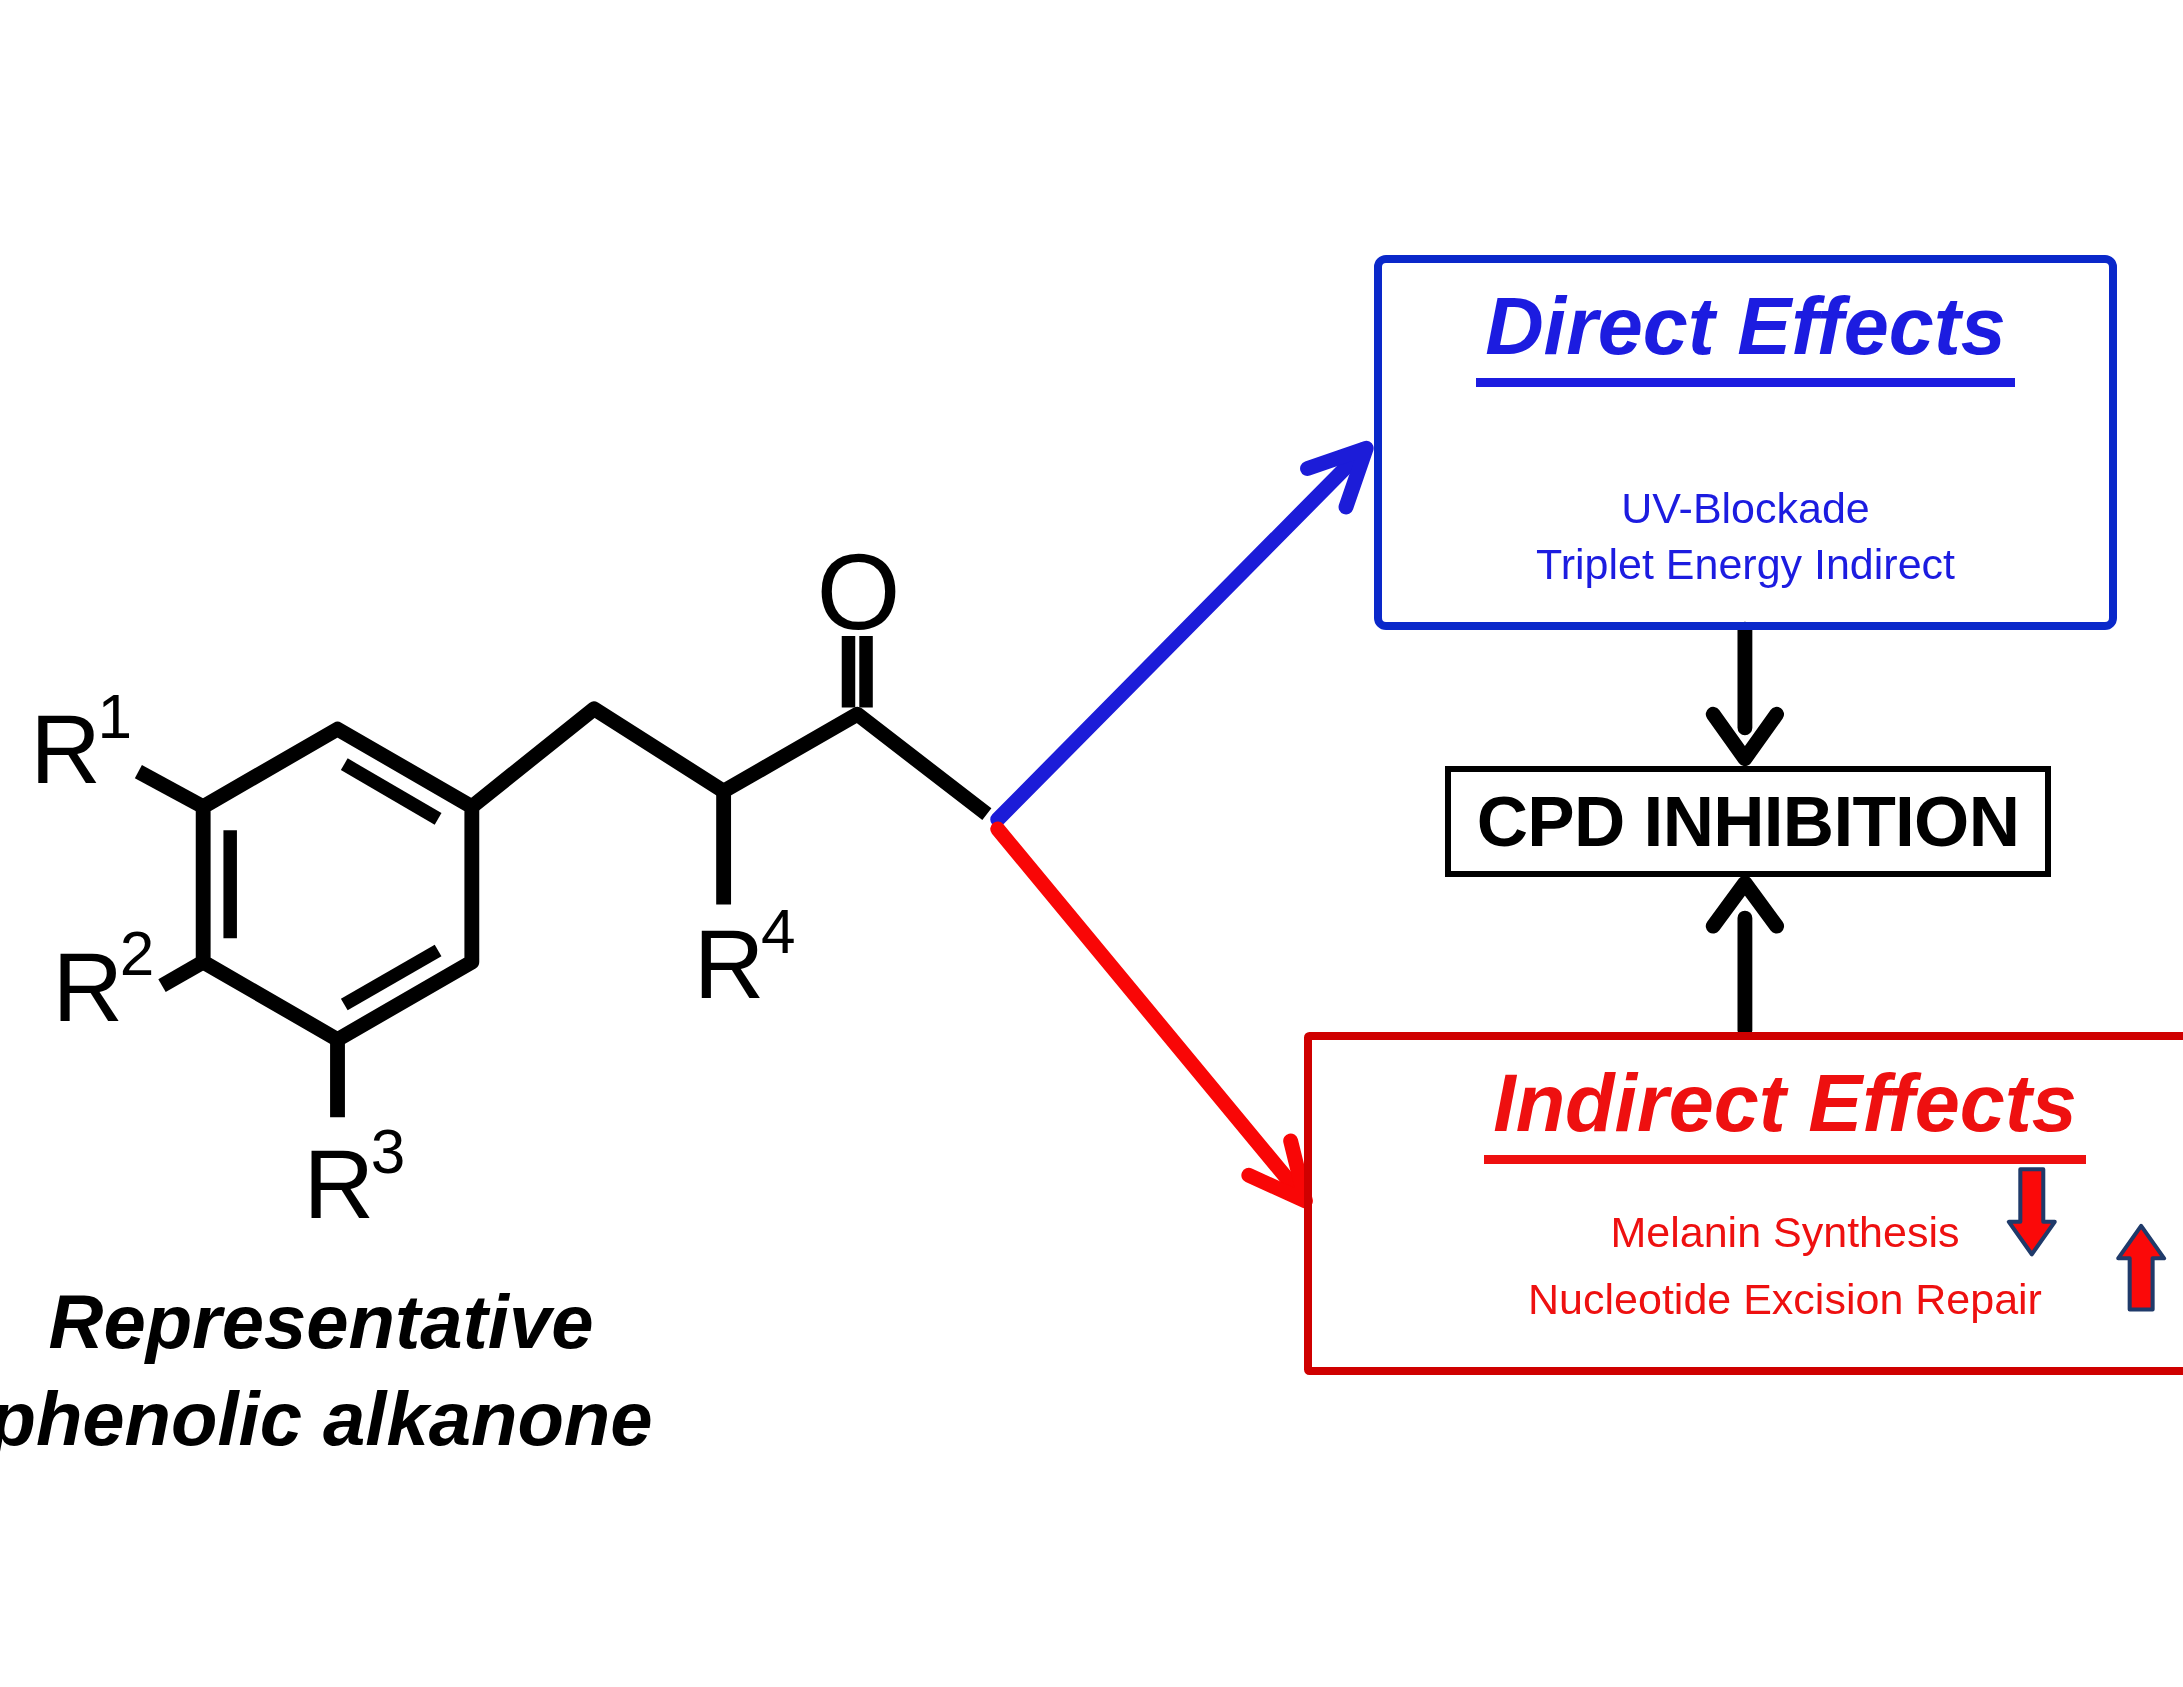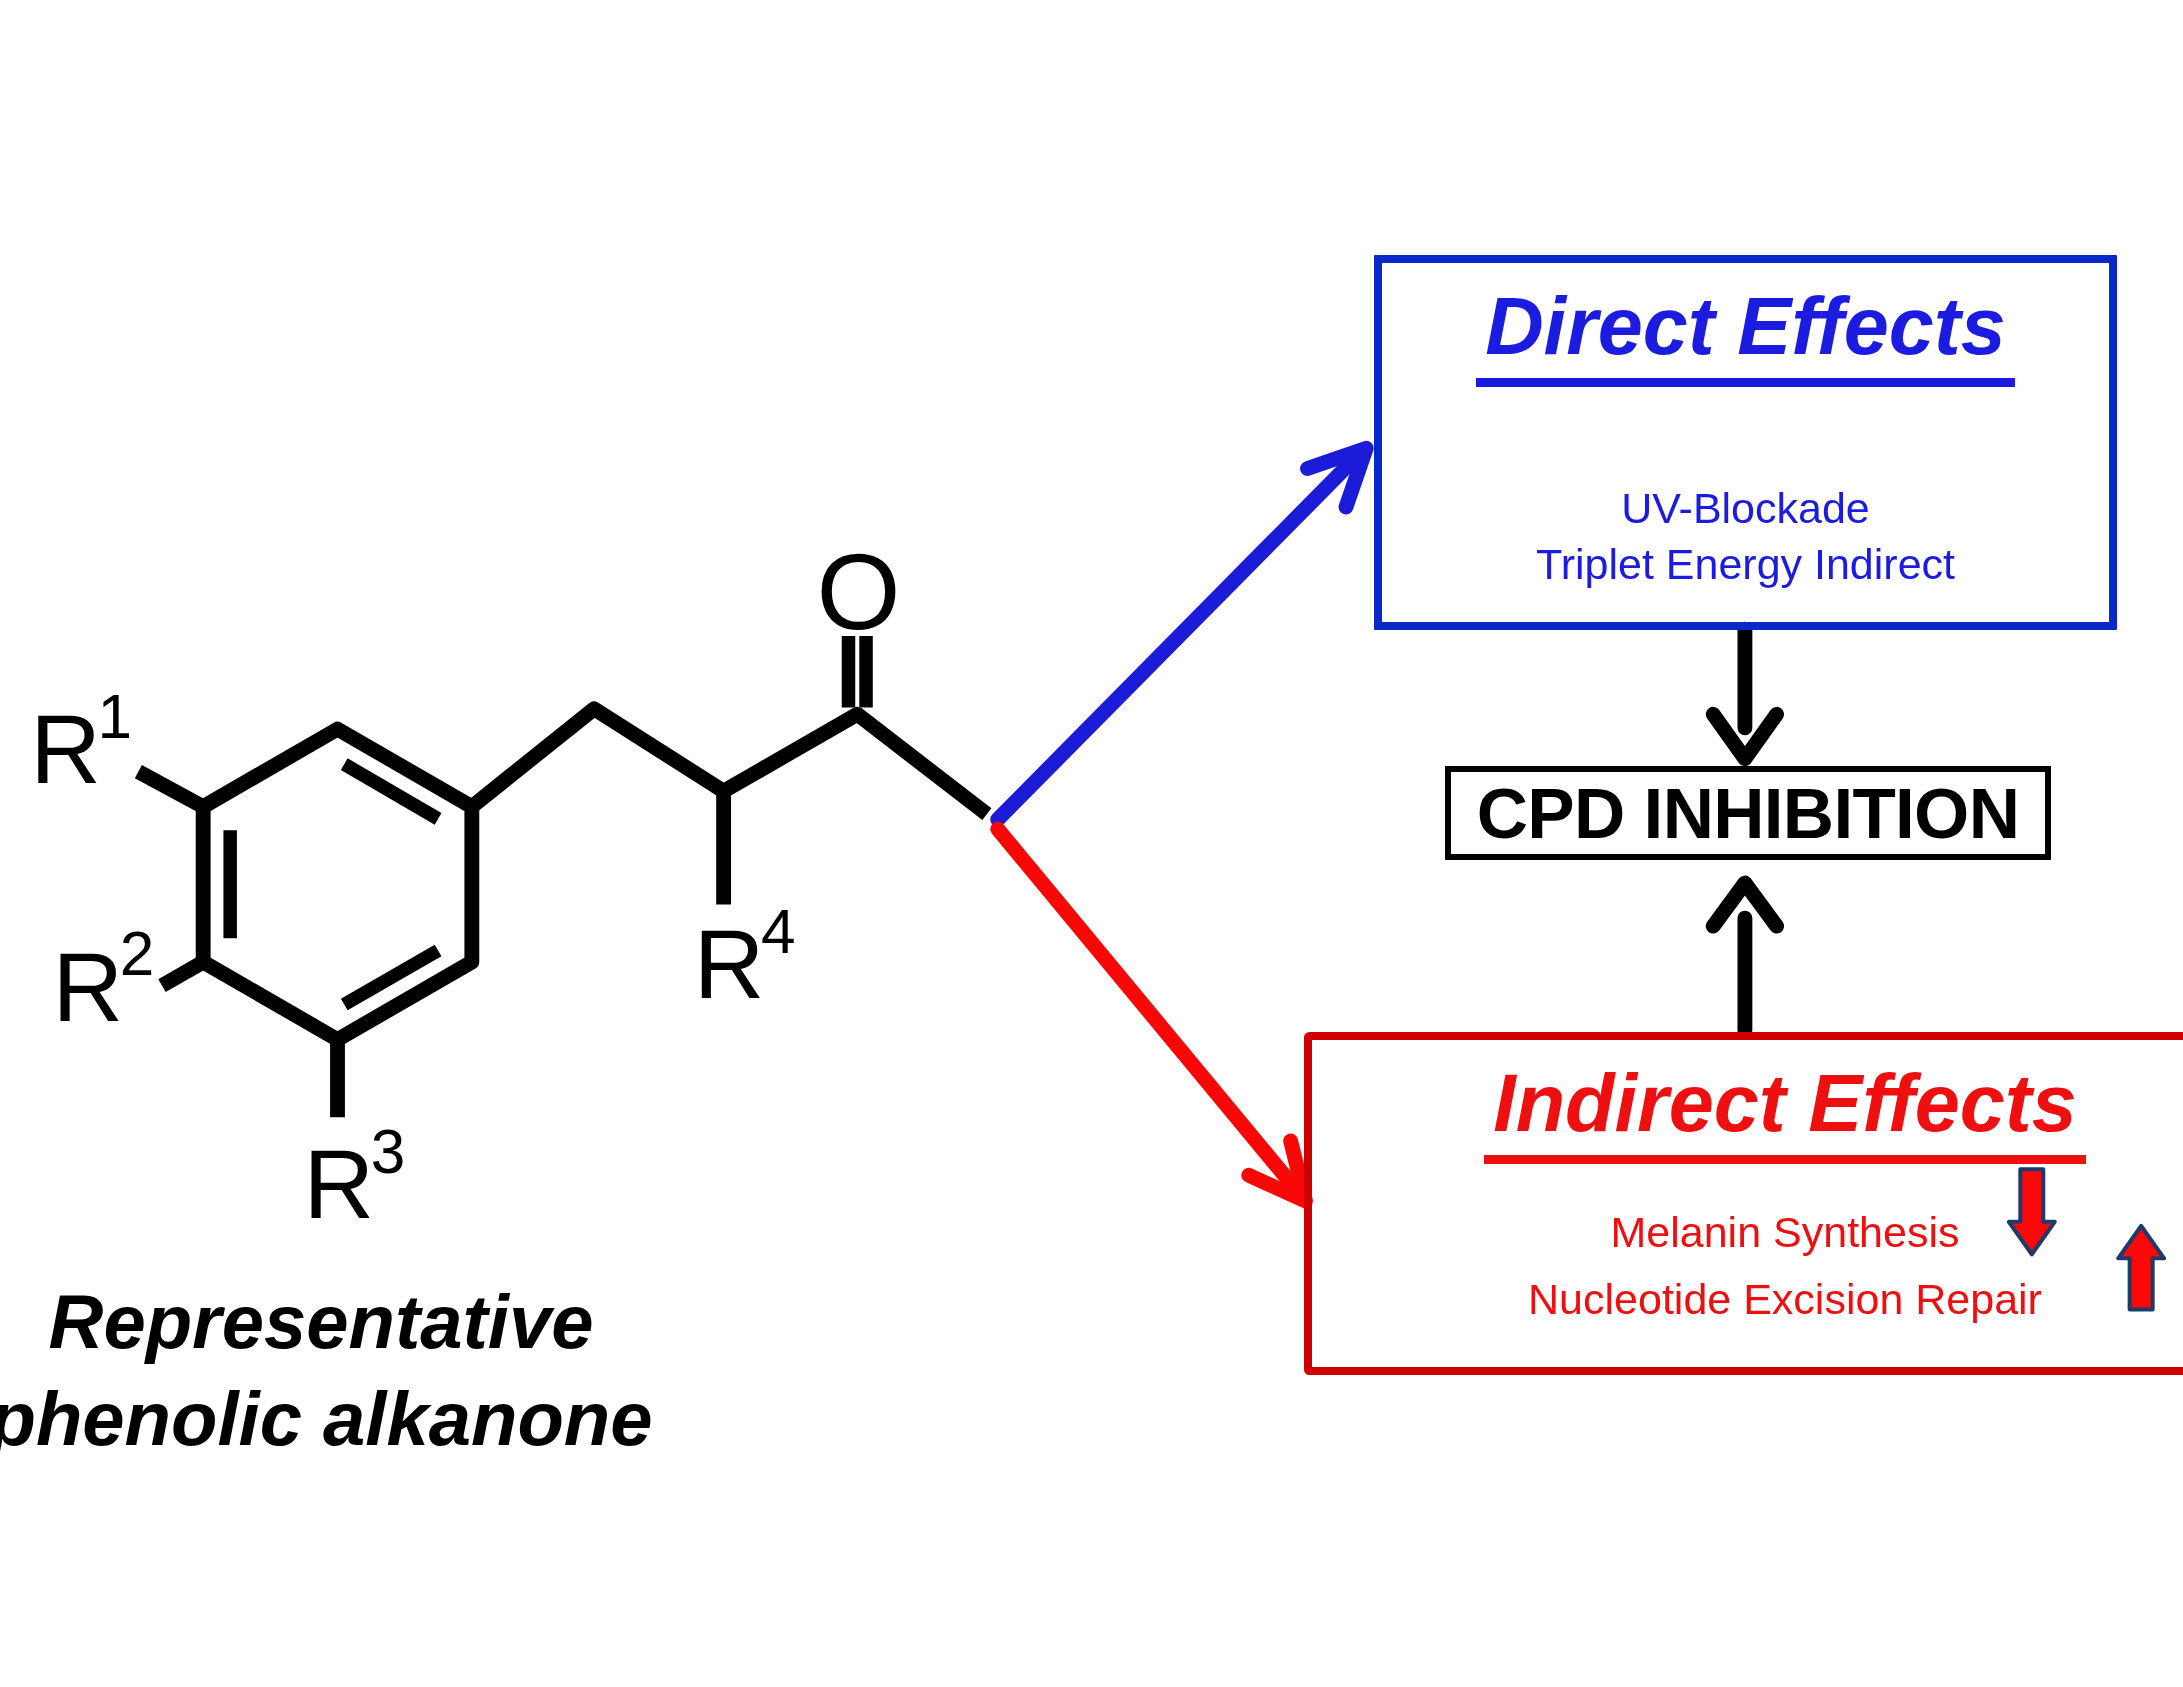--- a/index.html
+++ b/index.html
@@ -17,42 +17,42 @@
   .struct-label{font-size:145px;fill:#000000;}
   .struct-sup{font-size:92px;fill:#000000;}
   .oxy-label{font-size:160px;fill:#000000;}
   .box{
     position:absolute;box-sizing:border-box;background:transparent;
     display:flex;flex-direction:column;align-items:center;
     text-align:center;
   }
   .box-direct{
     left:1374px;top:255px;width:743px;height:375px;
-    border:8px solid #0a28ca;border-radius:1px;
+    border:8px solid #0a28ca;border-radius:12px;
     color:#1c1ce0;
   }
   .box-indirect{
     left:1304px;top:1032px;width:962px;height:343px;
     border:8px solid #cf0000;border-radius:5.4px;
     color:#ee1010;
   }
   .box-title{
     font-size:81px;font-weight:bold;font-style:italic;
     line-height:1.1;margin-top:19px;
     border-bottom:9.5px solid currentColor;
     padding:0 9.5px 6.8px 9.5px;
   }
   .box-items{
     margin-top:auto;margin-bottom:30px;
     font-size:43px;font-weight:normal;
     line-height:1.29;white-space:nowrap;
   }
   .box-indirect .box-items{line-height:1.56;margin-bottom:34px;}
   .box-cpd{
-    left:1445px;top:766px;width:606px;height:94px;
+    left:1445px;top:766px;width:606px;height:111px;
     border:6.8px solid #000000;
     justify-content:center;
     color:#000000;font-size:71px;font-weight:bold;
     white-space:nowrap;letter-spacing:-0.7px;
   }
   .caption{
     position:absolute;left:-20px;top:1273px;width:682px;
     text-align:center;color:#000000;
     font-size:76px;font-weight:bold;font-style:italic;
     line-height:1.28;white-space:nowrap;

